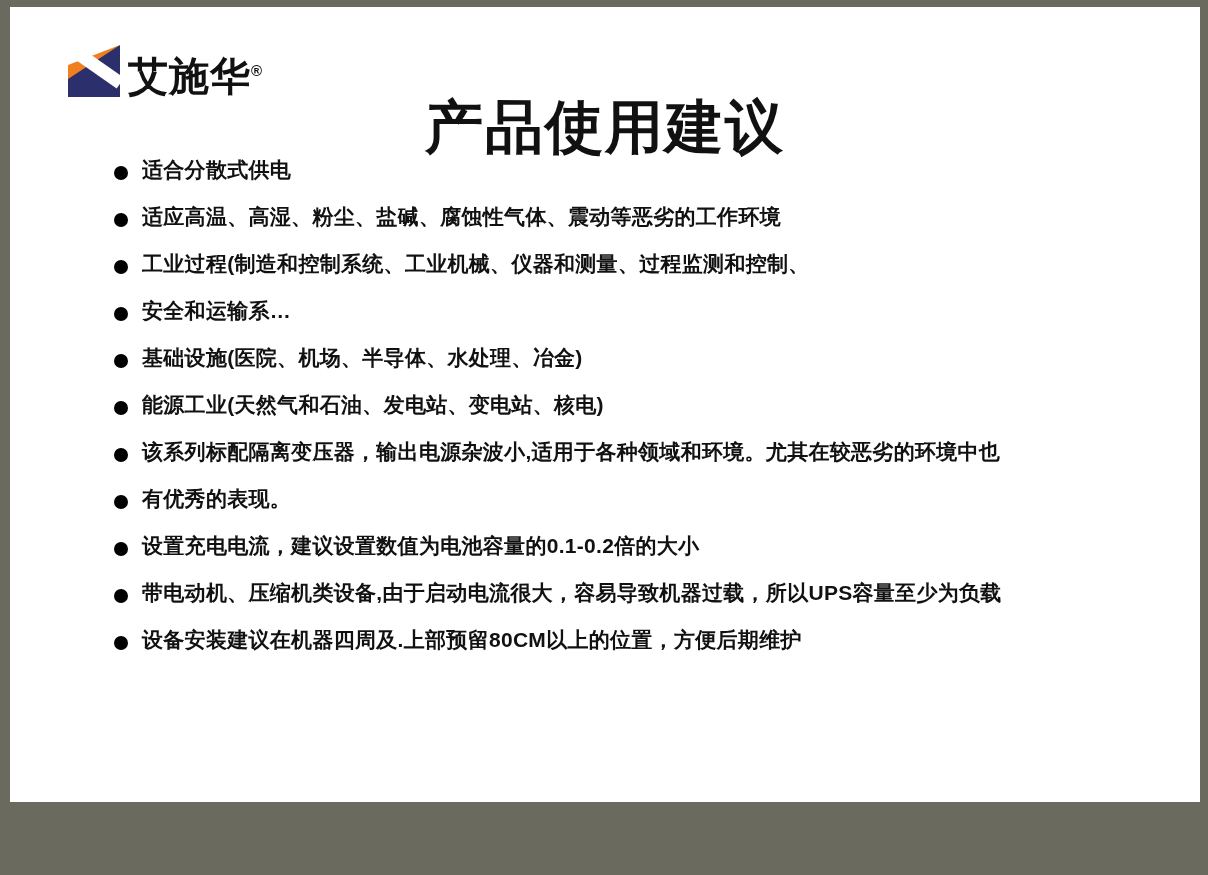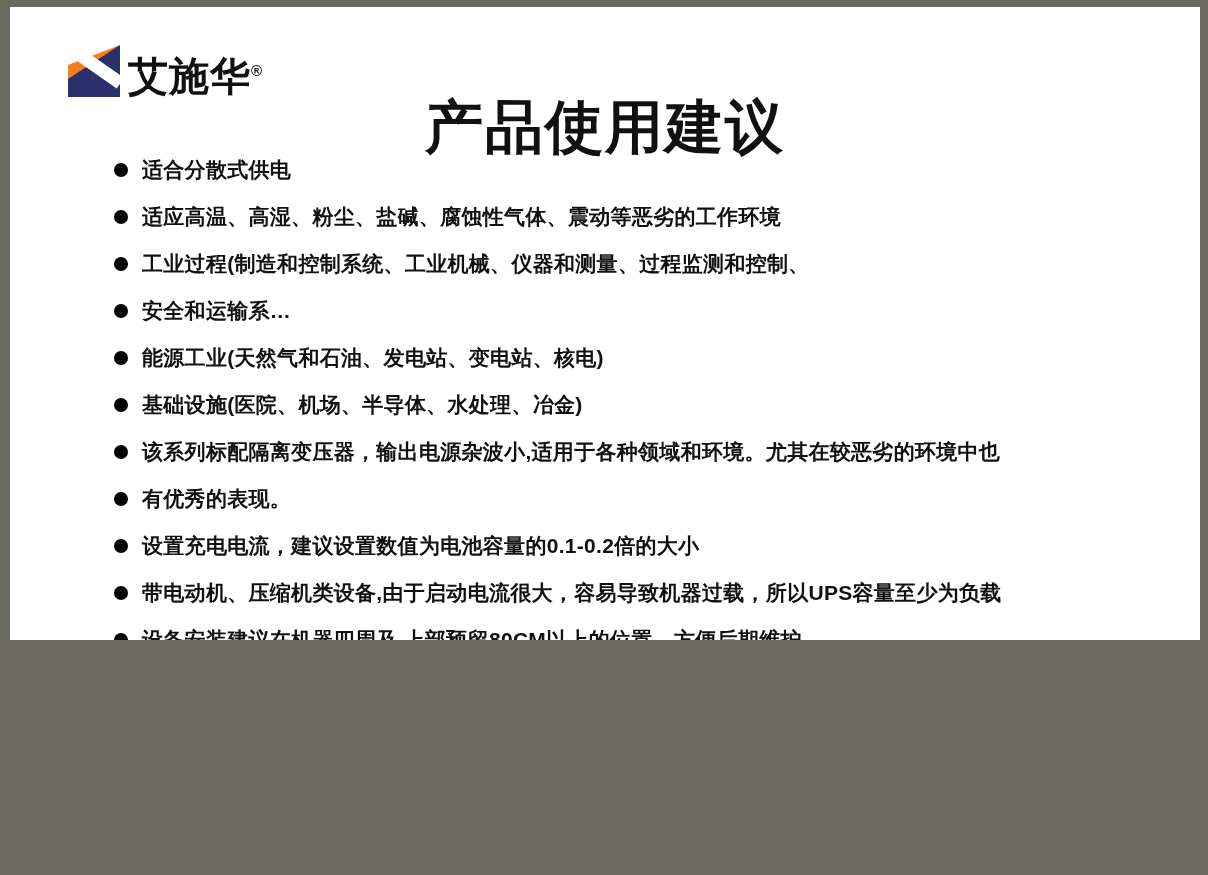--- a/index.html
+++ b/index.html
@@ -11,21 +11,21 @@
     width: 1208px;
     height: 875px;
     font-family: "Liberation Sans", sans-serif;
     overflow: hidden;
   }
   .slide {
     position: absolute;
     left: 10px;
     top: 7px;
     width: 1190px;
-    height: 633px;
+    height: 795px;
     background: #ffffff;
     box-sizing: border-box;
     overflow: hidden;
   }
   .logo-block {
     position: absolute;
     left: 58px;
     top: 38px;
     display: flex;
     align-items: flex-start;
@@ -91,21 +91,21 @@
     letter-spacing: 2px;
   }
   .bullets {
     position: absolute;
     left: 104px;
     top: 150px;
     width: 1060px;
   }
   .bullet-row {
     display: flex;
-    align-items: flex-start;
+    align-items: center;
     margin-bottom: 21px;
     line-height: 26px;
   }
   .bullet-dot {
     flex: 0 0 auto;
     width: 14px;
     height: 14px;
     border-radius: 50%;
     background: #000000;
     margin-top: 6px;
@@ -153,26 +153,26 @@
       <div class="bullet-text">工业过程(制造和控制系统、工业机械、仪器和测量、过程监测和控制、</div>
     </div>
 
     <div class="bullet-row">
       <div class="bullet-dot"></div>
       <div class="bullet-text">安全和运输系…</div>
     </div>
 
     <div class="bullet-row">
       <div class="bullet-dot"></div>
+      <div class="bullet-text">基础设施(医院、机场、半导体、水处理、冶金)</div>
+    </div>
+
+    <div class="bullet-row">
+      <div class="bullet-dot"></div>
       <div class="bullet-text">能源工业(天然气和石油、发电站、变电站、核电)</div>
-    </div>
-
-    <div class="bullet-row">
-      <div class="bullet-dot"></div>
-      <div class="bullet-text">基础设施(医院、机场、半导体、水处理、冶金)</div>
     </div>
 
     <div class="bullet-row">
       <div class="bullet-dot"></div>
       <div class="bullet-text">该系列标配隔离变压器，输出电源杂波小,适用于各种领域和环境。尤其在较恶劣的环境中也</div>
     </div>
 
     <div class="bullet-row">
       <div class="bullet-dot"></div>
       <div class="bullet-text">有优秀的表现。</div>

